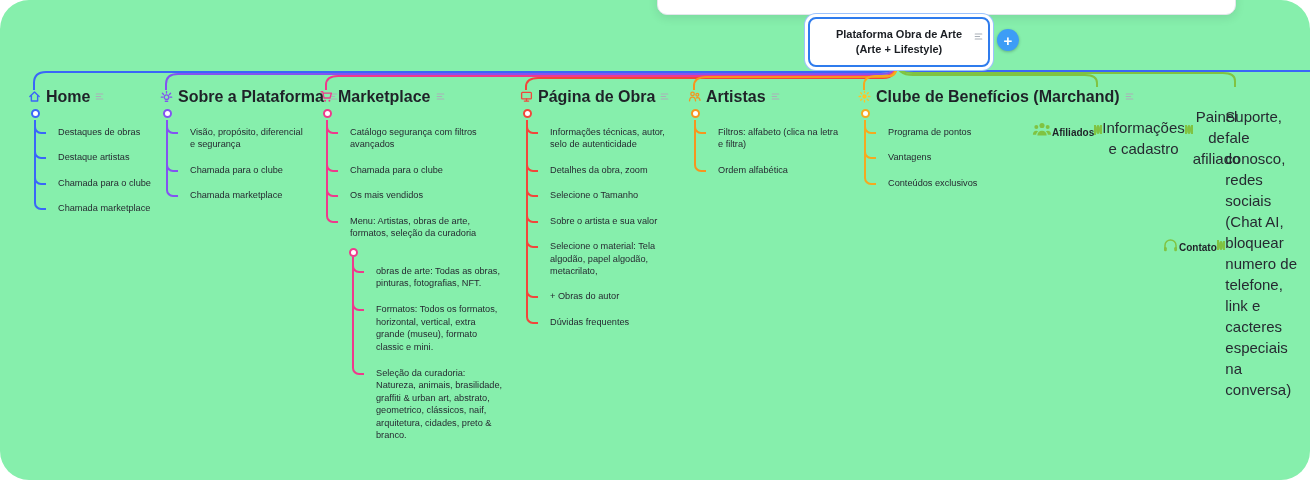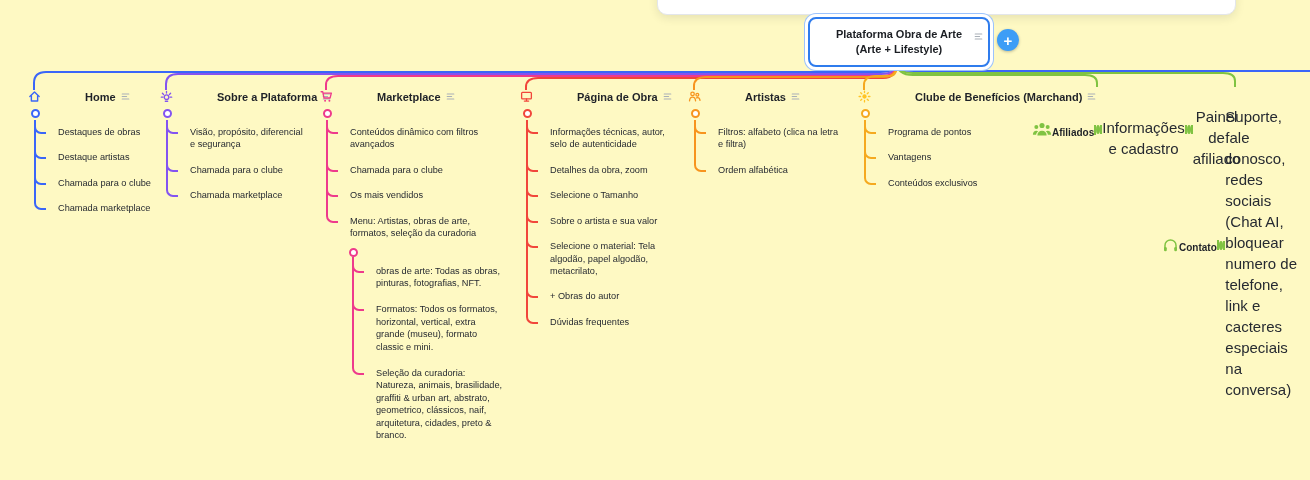--- a/index.html
+++ b/index.html
@@ -1,17 +1,17 @@
 <!DOCTYPE html>
 <html><head>
 <meta charset="utf-8">
 <style>
   html,body { margin:0; padding:0; background:#fff; }
-  .canvas { position:relative; width:1310px; height:480px; background:#fef9c3; overflow:hidden;
-            font-family:"Liberation Sans", sans-serif; }
+  .canvas { position:relative; width:1310px; height:480px; background:#86efac; overflow:hidden;
+            font-family:"Liberation Sans", sans-serif;border-radius:29px; }
   .connectors { position:absolute; left:0; top:0; pointer-events:none; }
   .conn { fill:none; stroke:var(--c,#999); stroke-width:2; }
 
   .toolbar { position:absolute; left:657px; top:-31px; width:577px; height:44px; background:#fff;
              border:1px solid #e3e6eb; border-radius:10px; box-shadow:0 3px 10px rgba(20,26,40,.10); }
 
   .central { position:absolute; left:808px; top:17px; width:178px; height:46px; background:#fff;
              border:2px solid var(--c,#2f7ced); border-radius:8px;
              box-shadow:0 0 0 3px #fff, 0 0 0 4px #9cc3fd;
              display:flex; align-items:center; justify-content:center; text-align:center;
@@ -19,21 +19,21 @@
   .cnote { position:absolute; right:5px; top:13px; }
 
   .addbtn { position:absolute; left:997px; top:29px; width:22px; height:22px; border-radius:50%;
             background:var(--c,#3d9df6); color:#fff; font-size:15px; font-weight:700;
             display:flex; align-items:center; justify-content:center; line-height:1;
             box-shadow:0 1px 3px rgba(0,0,0,.25); cursor:pointer; }
 
   .branch { position:absolute; color:#262a31; }
   .hdr { display:flex; align-items:center; gap:5px; height:13px; cursor:pointer; }
   .bicon { color:var(--c); display:inline-flex; }
-  .blabel { font-size:11px; font-weight:700; color:#1f2228; white-space:nowrap;margin-left:39px; }
+  .blabel { font-size:16px; font-weight:700; color:#1f2228; white-space:nowrap; }
   .note { display:inline-flex; }
 
   .dot { width:5px; height:5px; border:2px solid var(--c); background:#fff; border-radius:50%;
          margin:6px 0 0 2.5px; cursor:pointer; }
 
   .kids { list-style:none; margin:2px 0 0 6px; padding:0; font-size:9.2px; line-height:1.35; color:#262a31; }
   .kids li { position:relative; --pt:13px; padding:var(--pt) 0 0 24px; cursor:pointer; }
   .kids li:first-child { --pt:6px; }
   .kids li::before { content:""; position:absolute; left:0; top:0; width:10px;
                      height:calc(var(--pt) + 6px);
@@ -147,21 +147,21 @@
         </span>
       <span class="blabel">Marketplace</span>
       <span class="note">
           <svg width="9" height="9" viewBox="0 0 9 9" fill="none" stroke="#a9b0b8" stroke-width="1.1" stroke-linecap="round">
             <path d="M1.2 2h6.6M1.2 4.5h4.4M1.2 7h6.6"></path>
           </svg>
         </span>
     </div>
     <div class="dot"></div>
     <ul class="kids" style="width:170px;">
-      <li><span>Conteúdos dinâmico com filtros avançados</span></li>
+      <li><span>Catálogo segurança com filtros avançados</span></li>
       <li><span>Chamada para o clube</span></li>
       <li><span>Os mais vendidos</span></li>
       <li>
         <span>Menu: Artistas, obras de arte, formatos, seleção da curadoria</span>
         <div class="sub">
           <div class="dot"></div>
           <ul class="kids" style="width:152px;">
             <li><span>obras de arte: Todas as obras, pinturas, fotografias, NFT.</span></li>
             <li><span>Formatos: Todos os formatos, horizontal, vertical, extra grande (museu), formato classic e mini.</span></li>
             <li><span>Seleção da curadoria: Natureza, animais, brasilidade, graffiti &amp; urban art, abstrato, geometrico, clássicos, naif, arquitetura, cidades, preto &amp; branco.</span></li>

